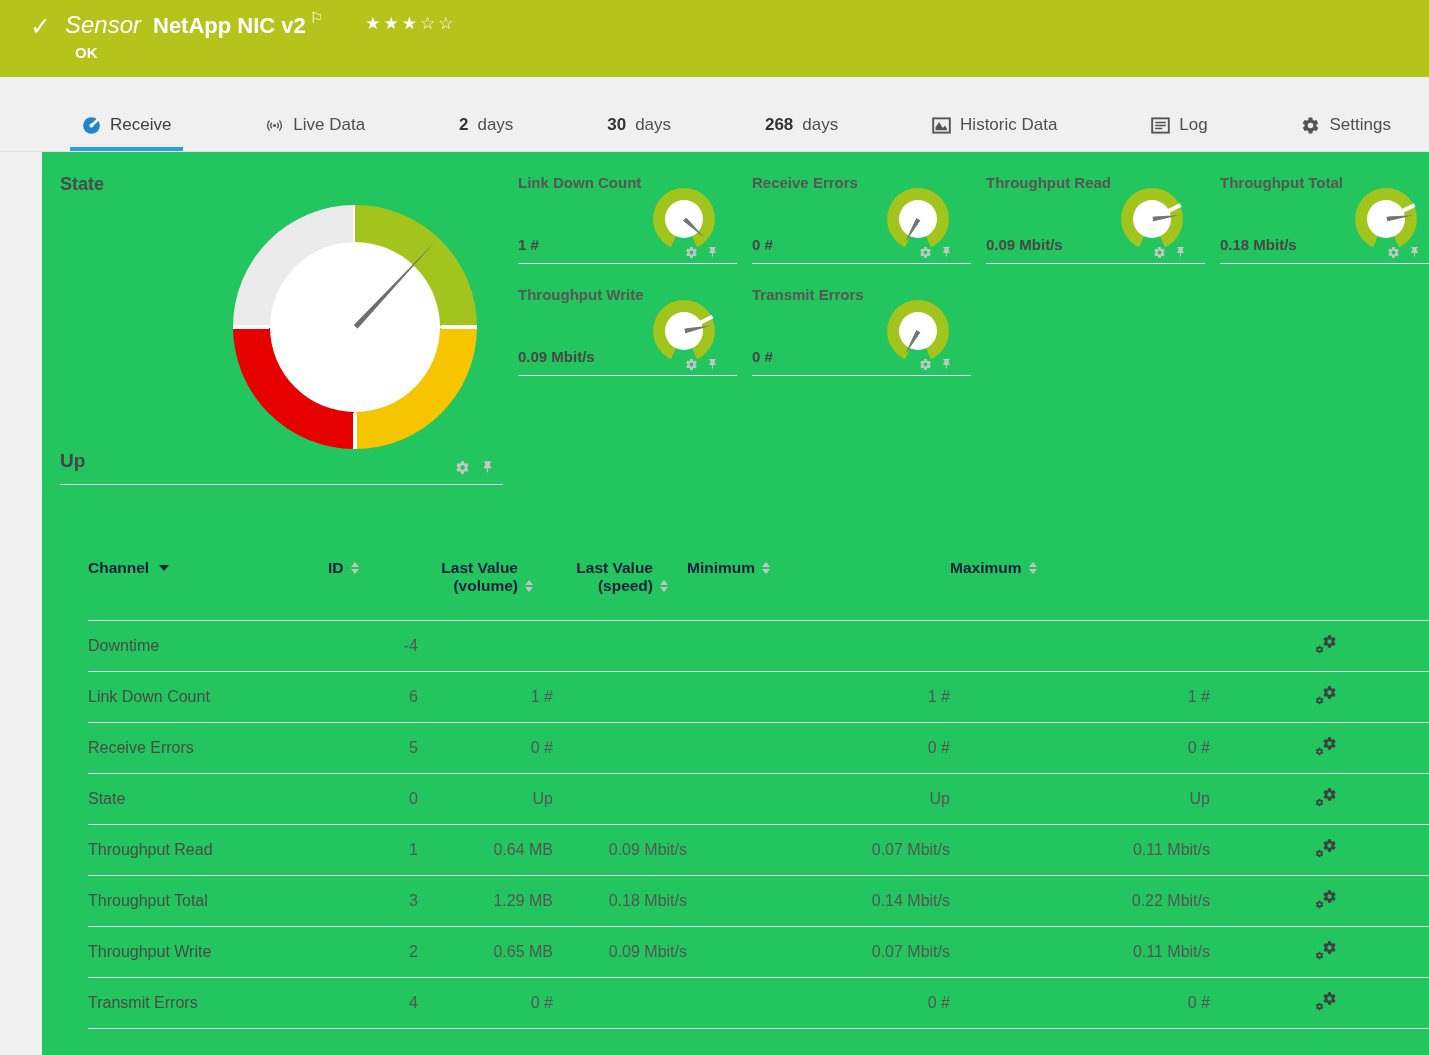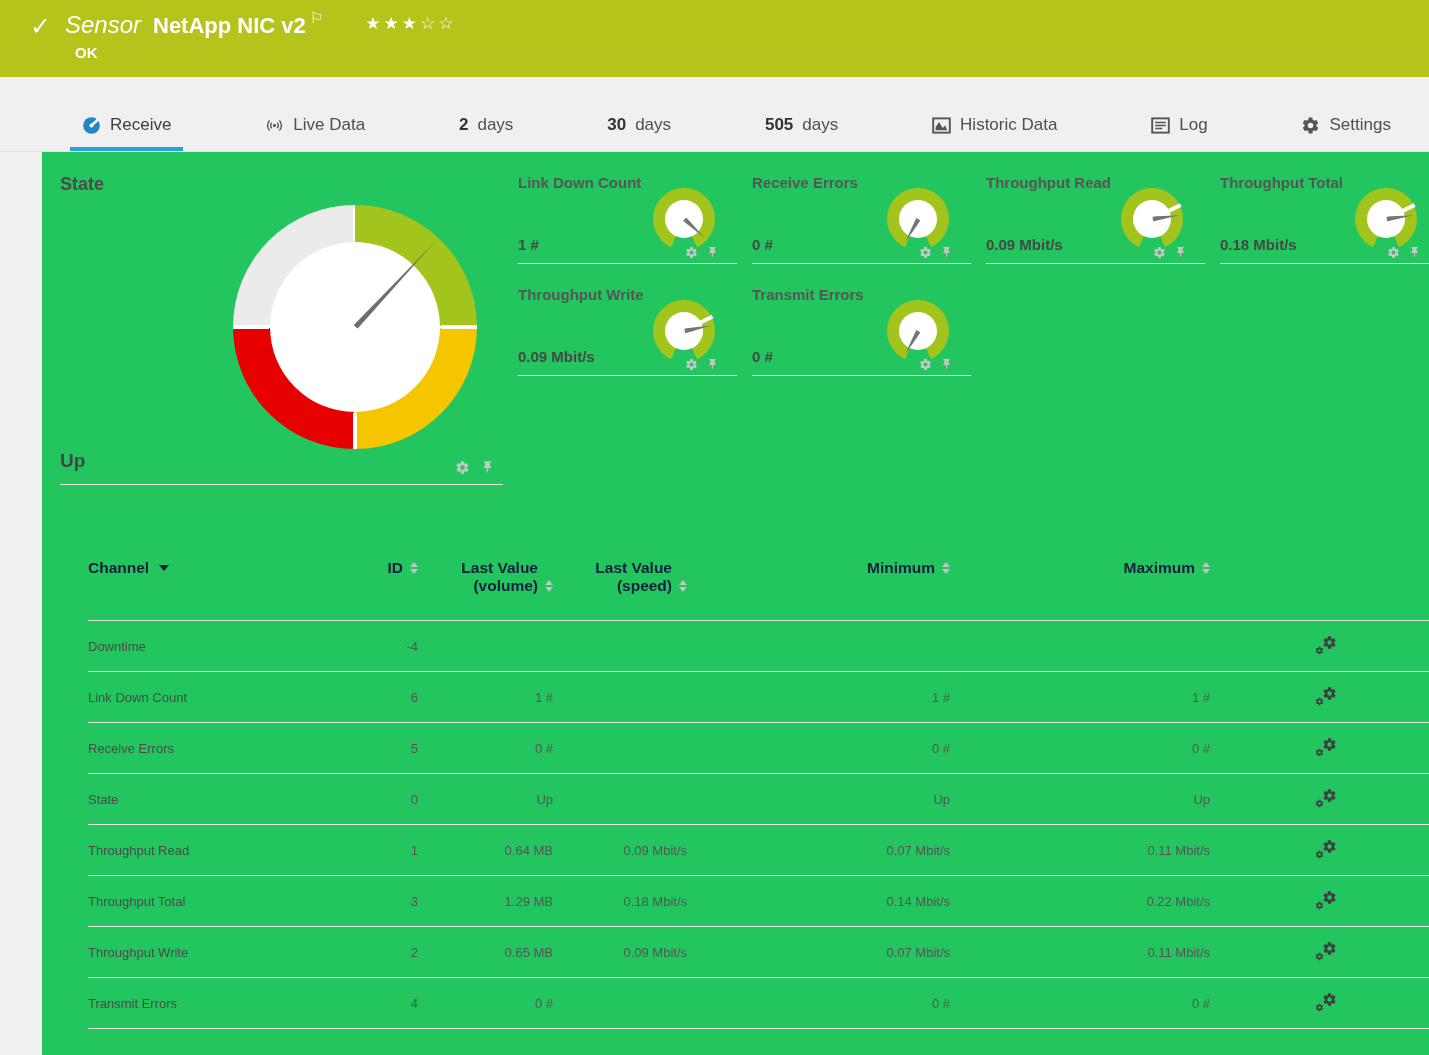--- a/index.html
+++ b/index.html
@@ -63,31 +63,31 @@
   .mini-needle { position:absolute; left:calc(50% - 2.5px); bottom:50%; width:5px; height:27px;
     background:#757575; transform-origin:50% 100%; z-index:2;
     clip-path:polygon(50% 0, 100% 100%, 0 100%); }
   .mini-tick { position:absolute; left:calc(50% - 2px); top:-1px; width:4px; height:14px; background:#fff;
     transform-origin:50% 32px; z-index:2; display:none; }
 
   
   .tgrid { display:grid; grid-template-columns:240px 90px 135px 134px 263px 260px 160px; align-items:center; }
   .thead { align-items:start; border-bottom:1px solid #dcdcdc; padding-bottom:14px; min-height:62px; }
   .th { font-size:15.5px; font-weight:700; color:#161e40; display:flex; align-items:flex-end;
-    justify-content:flex-end; cursor:pointer; }
+    justify-content:flex-start; cursor:pointer; }
   .th.left { justify-content:flex-start; align-items:center; }
   .thlabel { display:inline-block; text-align:right; }
   .th.wrap .thlabel { max-width:100px; }
   .sort { display:inline-flex; flex-direction:column; gap:2px; margin-left:7px; margin-bottom:3px; }
   .sort i { width:0; height:0; border-left:4.5px solid transparent; border-right:4.5px solid transparent; }
   .sort .su { border-bottom:5px solid #c3c3c3; }
   .sort .sd { border-top:5px solid #c3c3c3; }
   .chsort { width:0; height:0; border-left:5.5px solid transparent; border-right:5.5px solid transparent;
     border-top:6px solid #161e40; margin-left:10px; }
-  .tr { height:51px; border-bottom:1px solid #e6e6e6; font-size:13px; color:#555; cursor:pointer; }
+  .tr { height:51px; border-bottom:1px solid #e6e6e6; font-size:16px; color:#555; cursor:pointer; }
   .td.ch { color:#4a4a4a; }
   .td.num { text-align:right; }
   .gearcell { padding-left:105px; }
   .dgear { position:relative; display:inline-block; width:22px; height:20px; color:#3f3f3f; cursor:pointer; }
   .dgear svg { display:block; }
   .dgear .g1 { position:absolute; right:0; top:0; width:15px; height:15px; }
   .dgear .g2 { position:absolute; left:0; bottom:0; width:9px; height:9px; }
 </style>
 </head>
 <body>
@@ -126,21 +126,21 @@
       </div>
       <div class="tab">
         <b>2</b>
         <span>days</span>
       </div>
       <div class="tab">
         <b>30</b>
         <span>days</span>
       </div>
       <div class="tab">
-        <b>505</b>
+        <b>268</b>
         <span>days</span>
       </div>
       <div class="tab">
         <span class="ticon">
           <svg viewBox="0 0 16 16">
             <rect x="1" y="2" width="14" height="12" fill="none" stroke="#555" stroke-width="1.6"></rect>
             <path d="M3 12V9.5L6 5l3 5 2-2 2 4z" fill="#555"></path>
           </svg>
         </span>
         <span>Historic Data</span>

